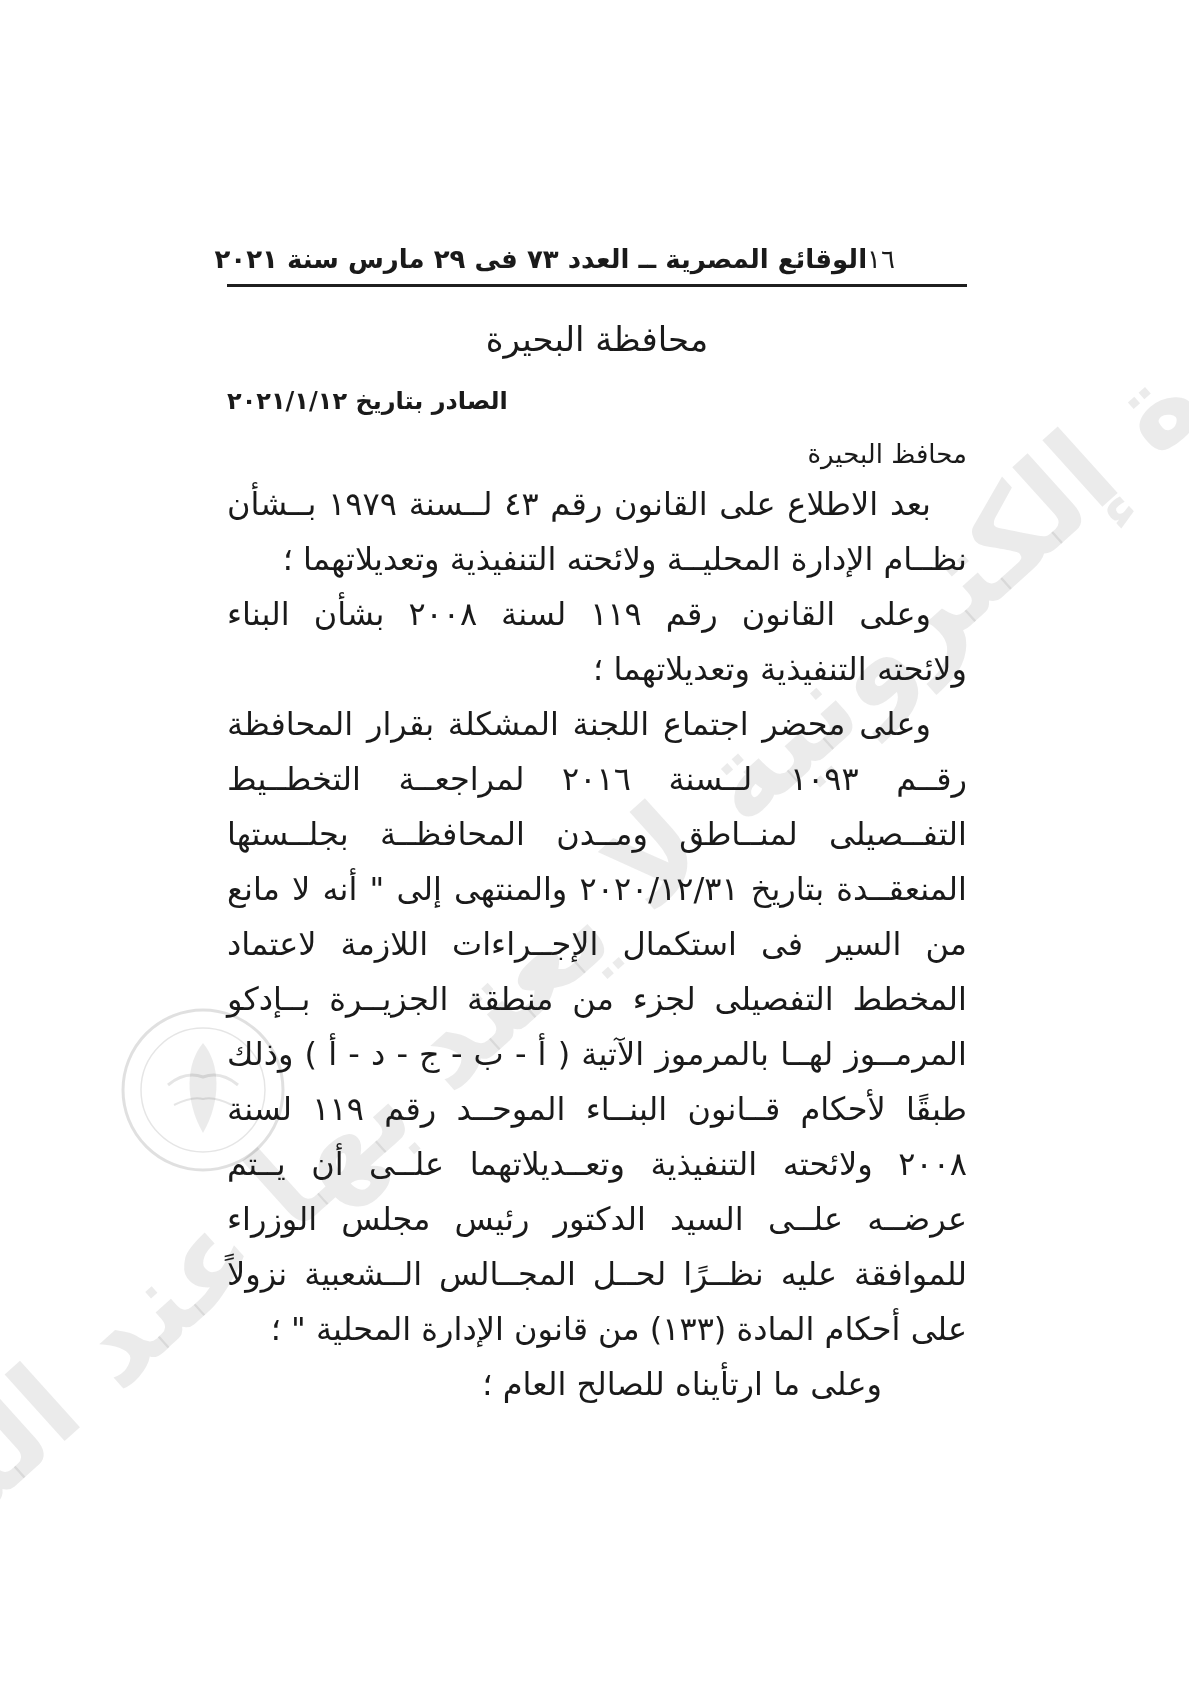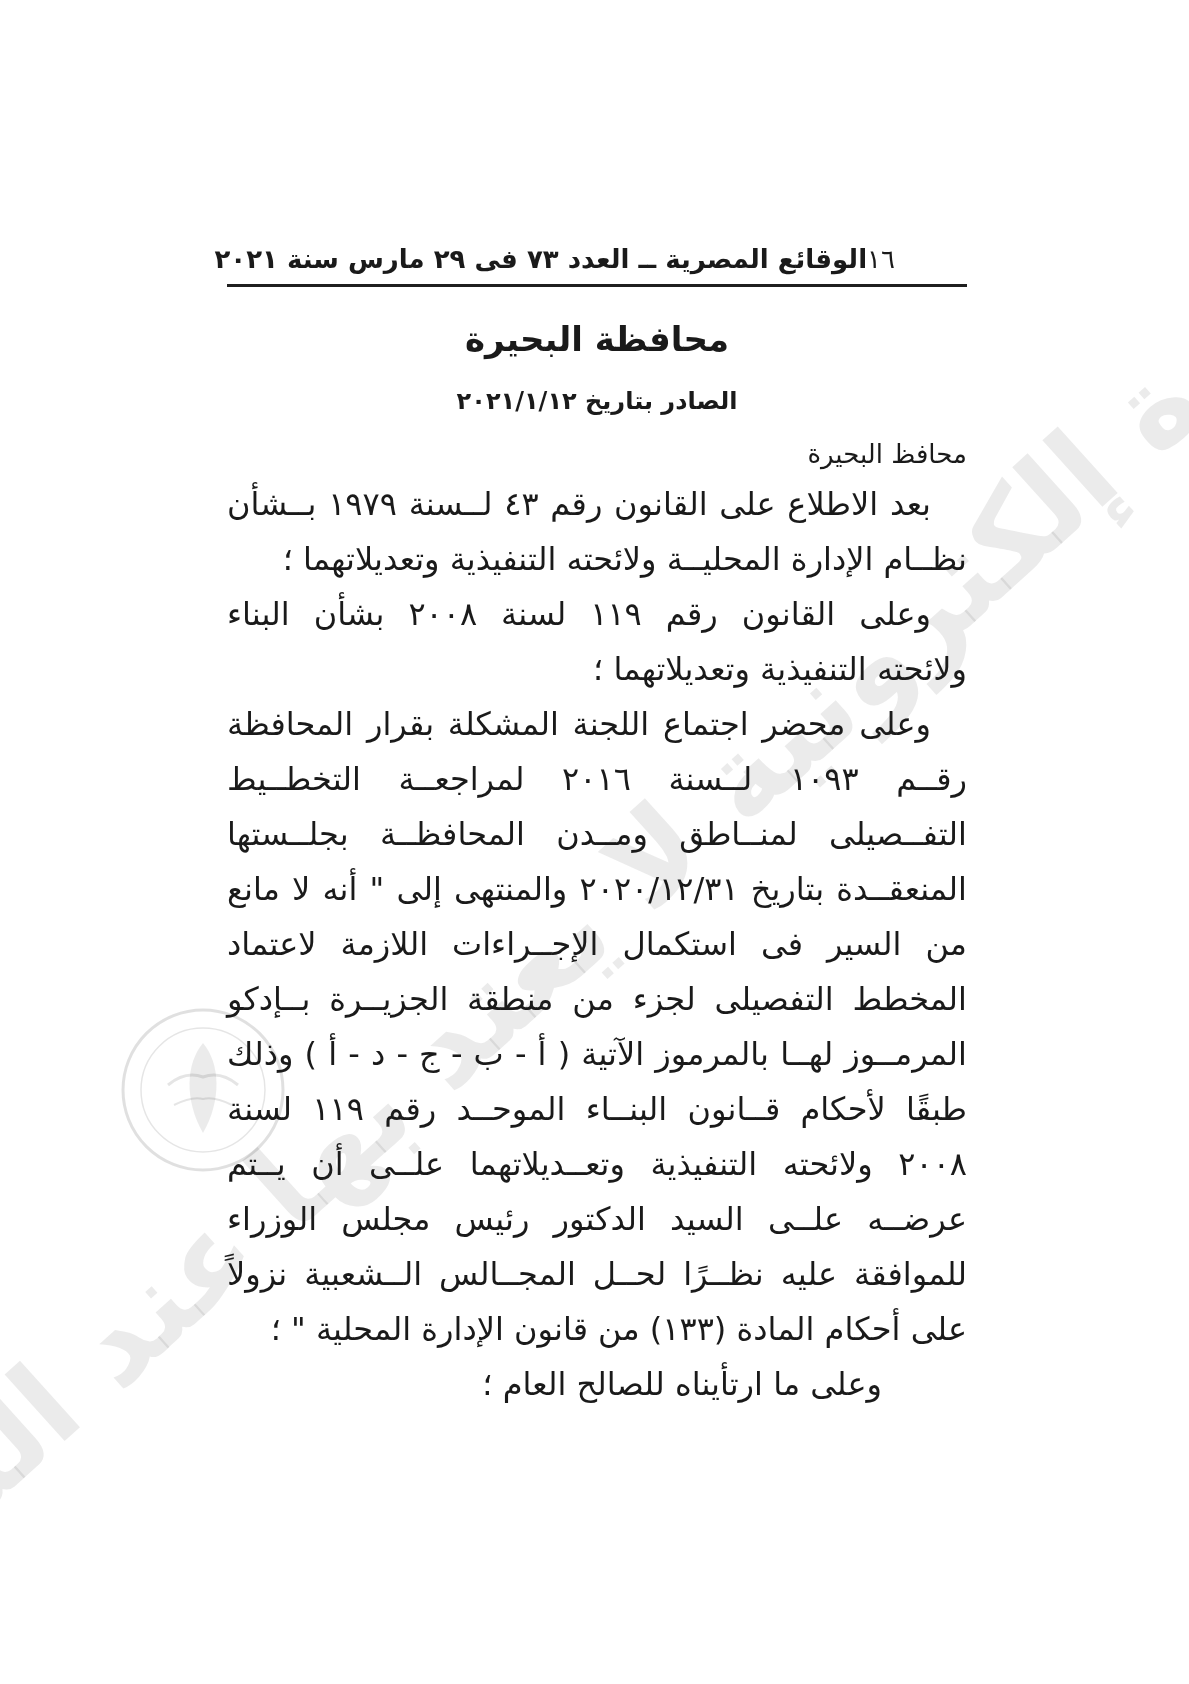--- a/index.html
+++ b/index.html
@@ -53,31 +53,31 @@
   .gazette-title { white-space: nowrap; font-weight: bold; }
   .page-number { font-weight: normal; }
   .header-rule {
     border-bottom: 3px solid #1f1f1f;
     margin-top: 10px;
   }
   .t-governorate {
     margin: 32px 0 0 0;
     text-align: center;
     font-size: 34px;
-    font-weight: bold;
+    font-weight: normal;
   }
   .t-decree {
     margin: 30px 0 0 0;
     text-align: center;
     font-size: 27px;
     font-weight: bold;
   }
   .t-issued {
     margin: 28px 0 4px 0;
-    text-align: center;
+    text-align: left;
     font-size: 24px;
     font-weight: bold;
   }
   .subheading {
     margin: 24px 0 0 0;
     text-align: right;
     font-size: 26px;
     font-weight: normal;
   }
   .body-par {

